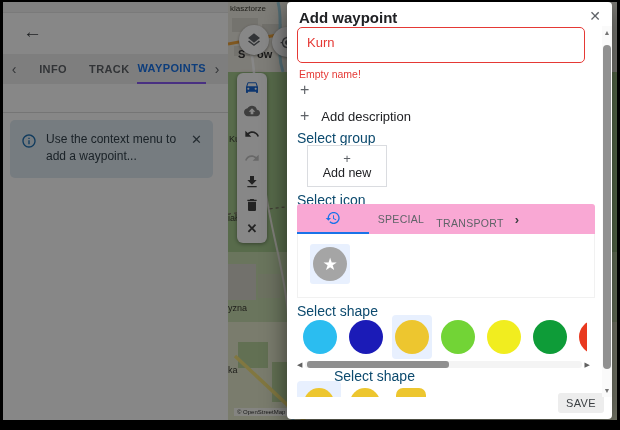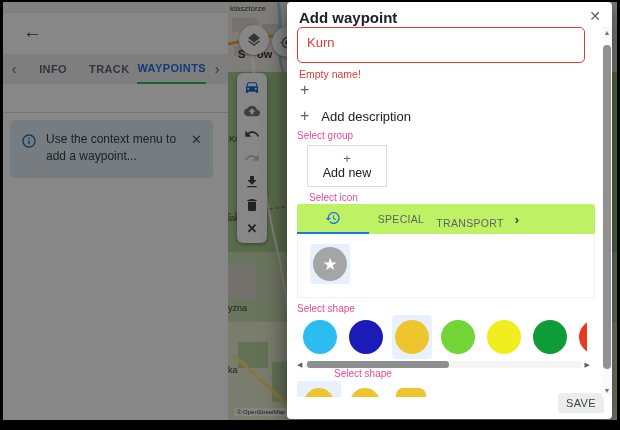--- a/index.html
+++ b/index.html
@@ -4,21 +4,21 @@
 <style>
   html,body{margin:0;padding:0;}
   body{width:620px;height:430px;background:#000;font-family:"Liberation Sans",sans-serif;position:relative;overflow:hidden;}
   .abs{position:absolute;}
   
   #panel{left:3px;top:2px;width:225px;height:418px;background:#fff;overflow:hidden;z-index:1;}
   .panel-topstrip{left:0;top:0;width:225px;height:10px;background:#f4f4f4;border-bottom:1px solid #e6e6e6;}
   .back-btn{left:20px;top:20px;font-size:19px;color:#3c4043;line-height:1;}
   .tabbar{left:0;top:52px;width:225px;height:30px;background:#efefef;display:flex;align-items:stretch;}
   .tab{flex:1;display:flex;align-items:center;justify-content:center;font-size:11px;font-weight:bold;letter-spacing:.4px;color:#5f6368;}
-  .tab.active{color:#1a73e8;border-bottom:2px solid #22c55e;}
+  .tab.active{color:#1a73e8;border-bottom:2px solid #8b5cf6;}
   .tab-nav{width:22px;display:flex;align-items:center;justify-content:center;color:#5f6368;font-size:14px;}
   .panel-divider{left:0;top:110px;width:225px;height:1px;background:#dedede;}
   .notice{left:7px;top:118px;width:203px;height:58px;background:#dfeaf2;border-radius:5px;}
   .notice-icon{left:11px;top:13px;width:16px;height:16px;}
   .notice-text{left:36px;top:11px;width:150px;font-size:12px;line-height:1.45;color:#33424c;}
   .notice-close{right:11px;top:12px;font-size:13px;color:#44535c;}
   
   #map{left:228px;top:2px;width:389px;height:418px;overflow:hidden;z-index:1;background:#ecefd4;}
   .attrib{left:6px;top:406px;font-size:6px;background:rgba(255,255,255,.75);padding:1px 3px;color:#333;}
   .round-btn{background:#fff;border-radius:50%;width:30px;height:30px;box-shadow:0 1px 3px rgba(0,0,0,.4);display:flex;align-items:center;justify-content:center;z-index:3;}
@@ -32,26 +32,26 @@
   #dialog{left:287px;top:2px;width:325px;height:417px;background:#fff;border-radius:4px;box-shadow:0 6px 24px rgba(0,0,0,.55);z-index:10;overflow:hidden;}
   .dlg-title{left:12px;top:7px;font-size:15px;font-weight:bold;color:#202124;}
   .dlg-close{right:11px;top:6px;font-size:14px;color:#5f6368;}
   .name-box{left:10px;top:25px;width:288px;height:36px;border:1.5px solid #e53935;border-radius:5px;box-sizing:border-box;}
   .name-label{left:9px;top:7px;font-size:13px;color:#e53935;}
   .name-input{position:absolute;left:0;top:0;width:100%;height:100%;border:none;outline:none;background:transparent;font-size:13px;padding:4px 8px;box-sizing:border-box;}
   .err-text{left:12px;top:66px;font-size:10.5px;color:#e53935;}
   .add-row{display:flex;align-items:center;gap:12px;left:13px;}
   .plus{font-size:16px;color:#5f6368;line-height:1;}
   .add-row span.lbl{font-size:13px;color:#202124;}
-  .sec-label{left:10px;font-size:10px;color:#ec4899;}
+  .sec-label{left:10px;font-size:14px;color:#0c4a6e;}
   .addnew-box{left:20px;top:143px;width:80px;height:42px;border:1px solid #dadce0;background:#fff;display:flex;flex-direction:column;align-items:center;justify-content:center;gap:1px;box-sizing:border-box;}
   .addnew-box .plus{font-size:13px;}
   .addnew-box .an-lbl{font-size:12.5px;color:#202124;}
   .icon-panel{left:10px;top:202px;width:298px;}
-  .icon-tabbar{height:30px;background:#bef264;display:flex;align-items:stretch;border-radius:3px 3px 0 0;}
+  .icon-tabbar{height:30px;background:#f9a8d4;display:flex;align-items:stretch;border-radius:3px 3px 0 0;}
   .itab{display:flex;align-items:center;justify-content:center;font-size:10.5px;letter-spacing:.3px;color:#5f6368;overflow:hidden;white-space:nowrap;}
   .itab.hist{width:72px;border-bottom:2px solid #1a73e8;box-sizing:border-box;}
   .itab.txt{width:64px;}
   .itab.clip{width:74px;margin-top:7px;}
   .itab-more{width:20px;display:flex;align-items:center;justify-content:center;color:#3c4043;font-size:13px;font-weight:bold;}
   .icon-grid{height:64px;background:#fff;border:1px solid #f1f1f1;border-top:none;box-sizing:border-box;}
   .icon-cell{left:12px;top:10px;width:40px;height:40px;background:#e8f0fe;border-radius:3px;display:flex;align-items:center;justify-content:center;}
   .icon-circ{width:34px;height:34px;border-radius:50%;background:#a5a5a5;display:flex;align-items:center;justify-content:center;color:#fff;font-size:17px;line-height:1;}
   .colors{left:10px;top:313px;width:290px;height:44px;display:flex;gap:6px;padding-left:3px;overflow:hidden;box-sizing:border-box;}
   .color-cell{width:40px;height:44px;flex:0 0 40px;display:flex;align-items:center;justify-content:center;border-radius:4px;}
@@ -190,21 +190,21 @@
     <span class="plus">+</span>
     <span class="lbl">Add description</span>
   </div>
 
   <div class="abs sec-label" style="top:128px;">Select group</div>
   <div class="abs addnew-box">
     <span class="plus">+</span>
     <span class="an-lbl">Add new</span>
   </div>
 
-  <div class="abs sec-label" style="top:190px;margin-left:12px;">Select icon</div>
+  <div class="abs sec-label" style="top:190px;">Select icon</div>
   <div class="abs icon-panel">
     <div class="icon-tabbar">
       <div class="itab hist">
         <svg width="16" height="16" viewBox="0 0 24 24">
             <path fill="#1a73e8" d="M13 3c-4.97 0-9 4.03-9 9H1l3.89 3.89.07.14L9 12H6c0-3.87 3.13-7 7-7s7 3.13 7 7-3.13 7-7 7c-1.93 0-3.68-.79-4.94-2.06l-1.42 1.42C8.27 19.99 10.51 21 13 21c4.97 0 9-4.03 9-9s-4.03-9-9-9zm-1 5v5l4.28 2.54.72-1.21-3.5-2.08V8H12z"></path>
           </svg>
       </div>
       <div class="itab txt">SPECIAL</div>
       <div class="itab clip">TRANSPORT</div>
       <div class="itab-more">›</div>

